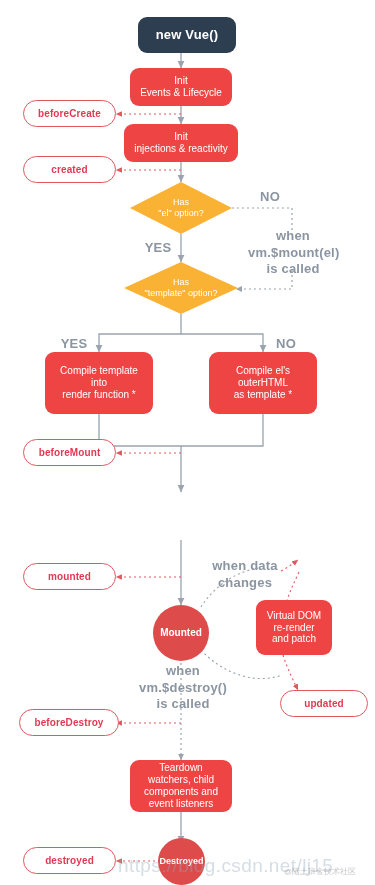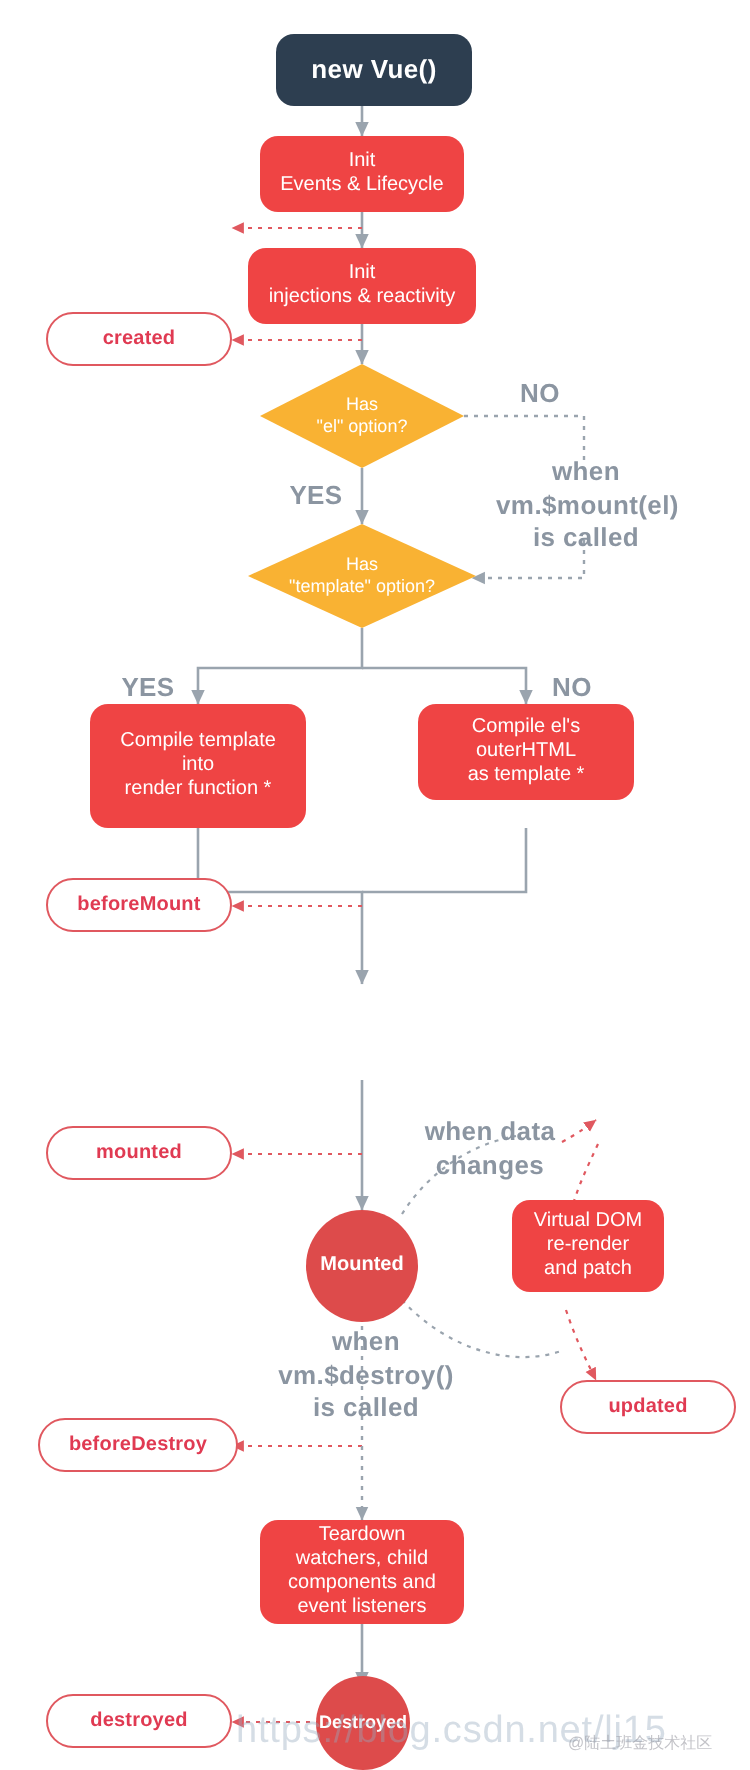--- a/index.html
+++ b/index.html
@@ -147,48 +147,51 @@
     <div class="dtext" style="white-space:pre-line;">Has
 "template" option?</div>
   </div>
 
   <div class="node proc-node" style="left:45px; top:352px; width:108px; height:62px; white-space:pre-line;">
     <span>Compile template
 into
 render function *</span>
   </div>
 
-  <div class="node proc-node" style="left:209px; top:352px; width:108px; height:48px; white-space:pre-line;">
+  <div class="node proc-node" style="left:209px; top:352px; width:108px; height:62px; white-space:pre-line;">
     <span>Compile el's
 outerHTML
 as template *</span>
   </div>
 
 
   <div class="node circle-node" style="left:153px; top:605px; width:56px; height:56px;">
     <span>Mounted</span>
   </div>
 
-  <div class="node proc-node" style="left:256px; top:600px; width:76px; height:46px; white-space:pre-line;">
+  <div class="node proc-node" style="left:256px; top:600px; width:76px; height:55px; white-space:pre-line;">
     <span>Virtual DOM
 re-render
 and patch</span>
   </div>
 
   <div class="node proc-node" style="left:130px; top:760px; width:102px; height:52px; white-space:pre-line;">
     <span>Teardown
 watchers, child
 components and
 event listeners</span>
   </div>
 
   <div class="node circle-node" style="left:158px; top:838px; width:47px; height:47px; font-size:9px;">
     <span>Destroyed</span>
   </div>
 
+  <div class="node hook-node" style="left:23px; top:100px; width:93px; height:27px;">
+    <span>beforeCreate</span>
+  </div>
 
   <div class="node hook-node" style="left:23px; top:156px; width:93px; height:27px;">
     <span>created</span>
   </div>
 
   <div class="node hook-node" style="left:23px; top:439px; width:93px; height:27px;">
     <span>beforeMount</span>
   </div>
 
   <div class="node hook-node" style="left:23px; top:563px; width:93px; height:27px;">

